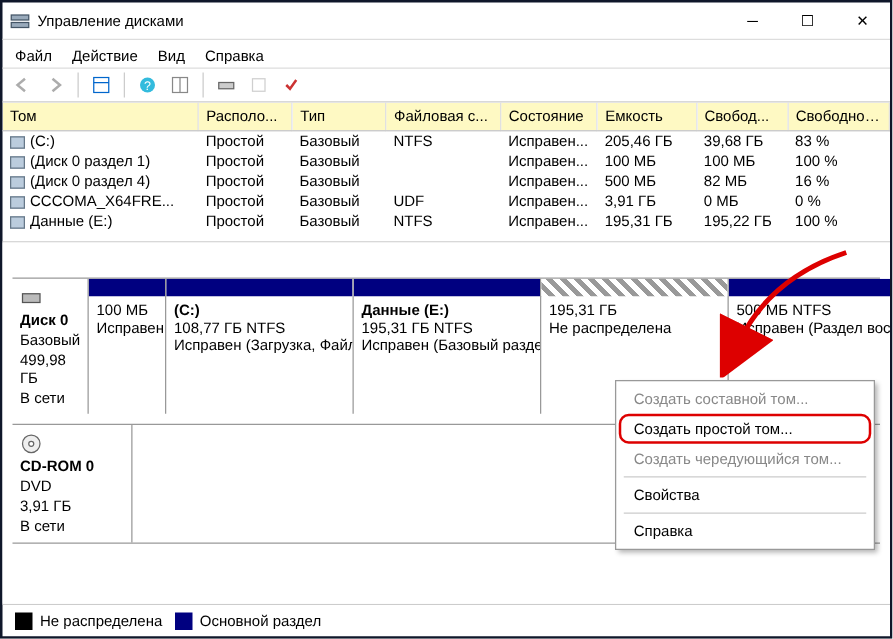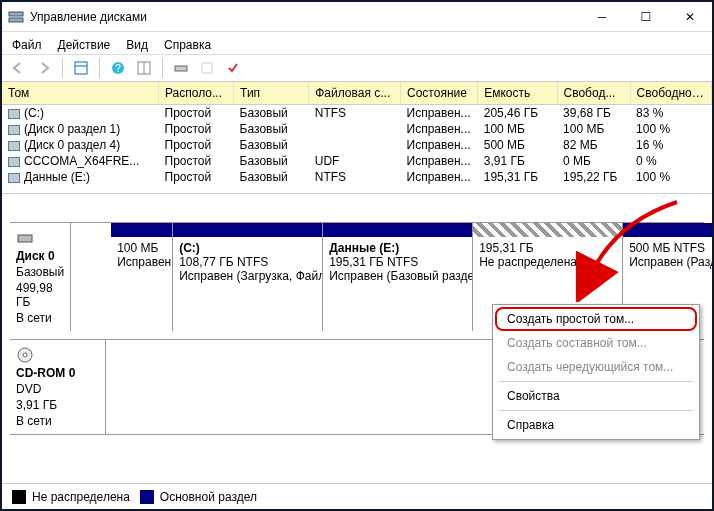--- a/index.html
+++ b/index.html
@@ -194,21 +194,21 @@
             <td>Исправен...</td>
             <td>195,31 ГБ</td>
             <td>195,22 ГБ</td>
             <td>100 %</td>
           </tr>
         </tbody>
     </table>
   </div>
 
   <div class="diskpane">
-    <div class="diskrow" style="margin-top:24px;gap:40px;">
+    <div class="diskrow" style="margin-top:24px;">
       <div class="dlabel">
         <span class="dicon"><svg viewBox="0 0 18 18">
               <rect x="2" y="6" width="14" height="7" fill="#bbb" stroke="#555"></rect>
             </svg></span>
         <span class="dname">Диск 0</span>
         <span>Базовый</span>
         <span>499,98 ГБ</span>
         <span>В сети</span>
       </div>
       <div class="parts">
@@ -263,22 +263,22 @@
         <span class="lsq un"></span>
         <span>Не распределена</span>
       </div>
     <div class="legend">
         <span class="lsq pr"></span>
         <span>Основной раздел</span>
       </div>
   </div>
 
   <div class="ctxmenu">
+    <div class="mi dis">Создать составной том...</div>
     <div class="mi hi">Создать простой том...</div>
-    <div class="mi dis">Создать составной том...</div>
     <div class="mi dis">Создать чередующийся том...</div>
     <hr>
     <div class="mi">Свойства</div>
     <hr>
     <div class="mi">Справка</div>
   </div>
 
   <svg class="arrow" width="150" height="110">
     <defs>
         <marker id="ah" markerWidth="12" markerHeight="12" refX="3" refY="6" orient="auto">

